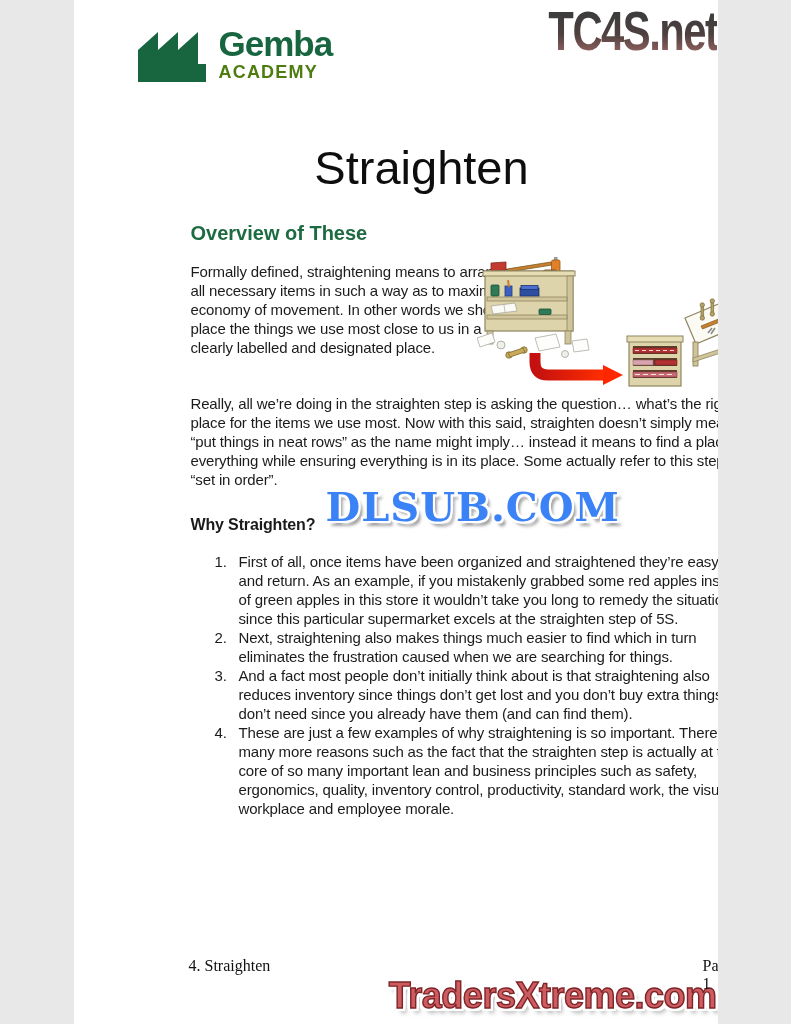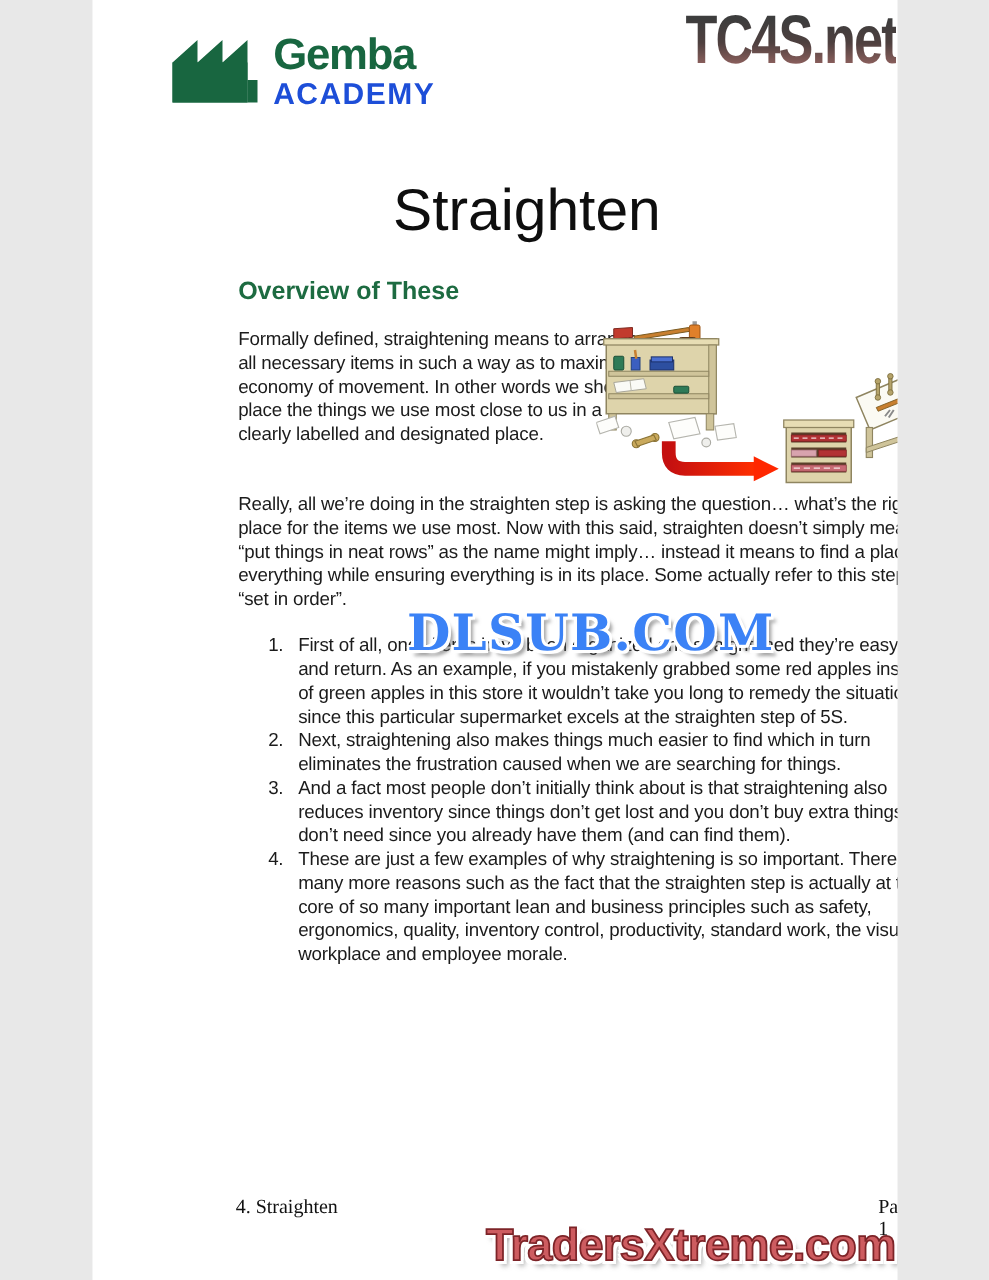--- a/index.html
+++ b/index.html
@@ -7,21 +7,21 @@
     position:relative; width:644px; height:1024px; margin:0 auto;
     background:#ffffff; overflow:hidden;
     font-family:"Liberation Sans", sans-serif; color:#1b1b1b;
   }
 
   
   .logo { position:absolute; left:62px; top:20px; display:flex; align-items:flex-start; }
   .logo svg { display:block; }
   .logo-text { margin-left:7px; margin-top:6px; }
   .logo-gemba { font-size:35px; font-weight:bold; color:#186640; line-height:1.0; letter-spacing:-1px; }
-  .logo-academy { font-size:24px; font-weight:bold; color:#1d4ed8; letter-spacing:1.2px; margin-top:1px; }
+  .logo-academy { font-size:18px; font-weight:bold; color:#4d7c0f; letter-spacing:1.2px; margin-top:1px; }
 
   .tc4s {
     position:absolute; top:4px; right:0px;
     font-size:55px; font-weight:800; letter-spacing:-2px; line-height:1;
     transform:scaleX(0.76); transform-origin:100% 0;
     color:#4b403f;
   }
   @supports ((-webkit-background-clip:text) or (background-clip:text)) {
     .tc4s {
       background:linear-gradient(180deg,#3d3d3d 20%, #4e403f 55%, #966562 92%);
@@ -208,20 +208,21 @@
 
           <rect x="216" y="86" width="5" height="24" fill="#cfc49a" stroke="#8f8560" stroke-width="0.9"></rect>
           <rect x="266" y="62" width="5" height="28" fill="#cfc49a" stroke="#8f8560" stroke-width="0.9"></rect>
           <polygon points="216,102 271,84 271,88 216,106" fill="#cfc49a" stroke="#8f8560" stroke-width="0.8"></polygon>
         </g>
       </svg>
     </div>
 
     <p class="para-2">Really, all we’re doing in the straighten step is asking the question… what’s the right place for the items we use most.  Now with this said, straighten doesn’t simply mean to “put things in neat rows” as the name might imply… instead it means to find a place for everything while ensuring everything is in its place.  Some actually refer to this step as “set in order”.</p>
 
+    <h3 class="why-heading">Why Straighten?</h3>
 
     <ol class="why-list">
       <li>
         <span class="li-num">1.</span>
         <span class="li-text">First of all, once items have been organized and straightened they’re easy to find and return.  As an example, if you mistakenly grabbed some red apples instead of green apples in this store it wouldn’t take you long to remedy the situation since this particular supermarket excels at the straighten step of 5S.</span>
       </li>
       <li>
         <span class="li-num">2.</span>
         <span class="li-text">Next, straightening also makes things much easier to find which in turn eliminates the frustration caused when we are searching for things.</span>
       </li>

